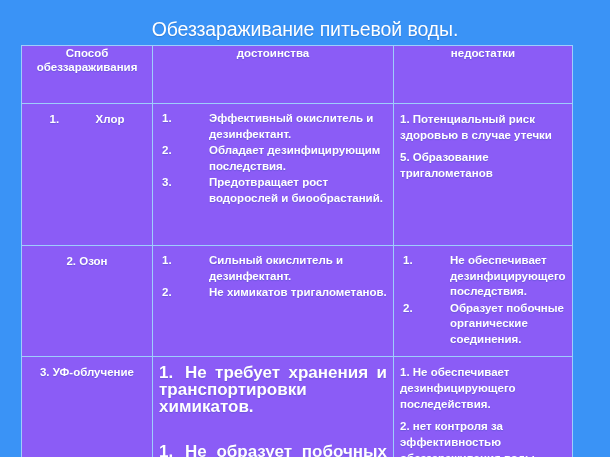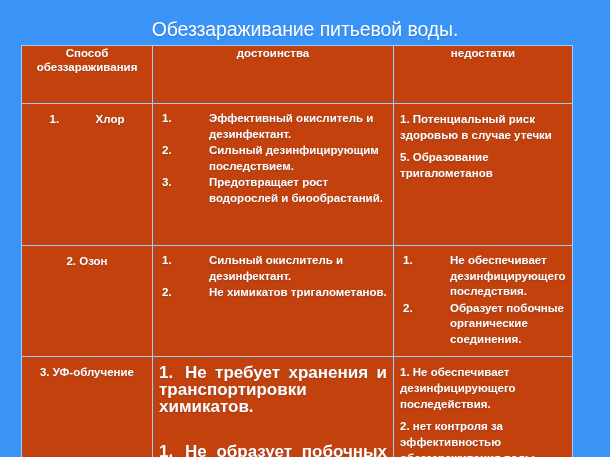--- a/index.html
+++ b/index.html
@@ -43,21 +43,21 @@
     width: 552px;
     border-collapse: collapse;
     table-layout: fixed;
     background: #3a93f6;
   }
   table.grid td,
   table.grid th {
     border: 1px solid #9ecdfb;
     vertical-align: top;
     padding: 0;
-    background: #c2410c;
+    background: #8b5cf6;
   }
   col.c1 { width: 131px; }
   col.c2 { width: 241px; }
   col.c3 { width: 179px; }
 
   
   .hdr {
     height: 57px;
     text-align: center;
     vertical-align: middle;
@@ -180,21 +180,21 @@
           </td>
           <td>
             <div class="cell-pad">
               <ul class="nlist">
                 <li>
                   <span class="mk">1.</span>
                   <span>Эффективный окислитель и дезинфектант.</span>
                 </li>
                 <li>
                   <span class="mk">2.</span>
-                  <span>Сильный дезинфицирующим последствием.</span>
+                  <span>Обладает дезинфицирующим последствия.</span>
                 </li>
                 <li>
                   <span class="mk">3.</span>
                   <span>Предотвращает рост водорослей и биообрастаний.</span>
                 </li>
               </ul>
             </div>
           </td>
           <td>
             <div class="cell-pad">

